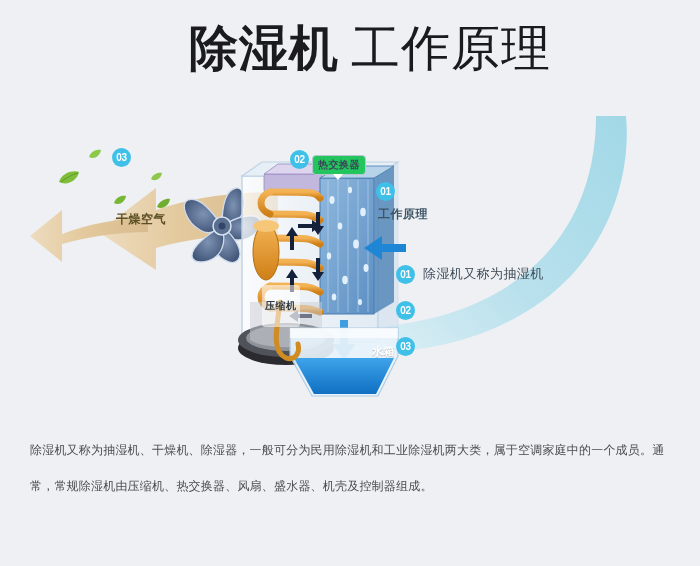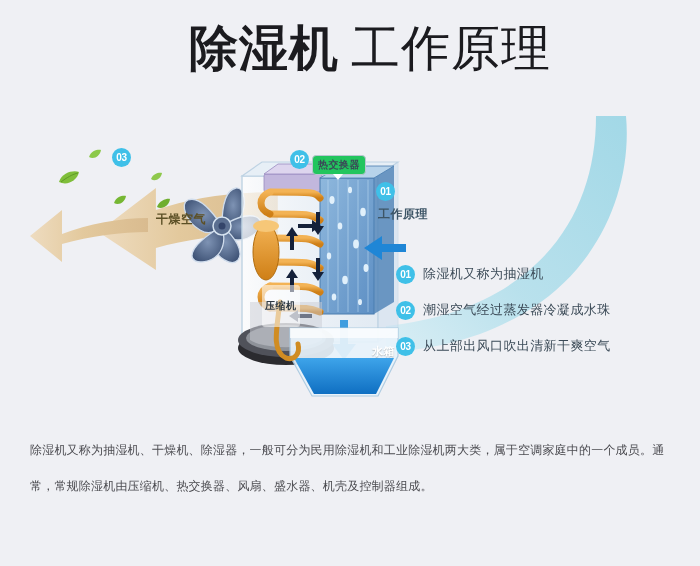--- a/index.html
+++ b/index.html
@@ -137,21 +137,20 @@
     z-index: 9;
     text-shadow: 0 1px 1px rgba(0,0,0,.25);
     margin-left: 48px;
   }
   #label-dry-air {
     left: 116px;
     top: 101px;
     color: #5c5026;
     font-size: 12px;
     z-index: 6;
-    margin-left: 40px;
   }
   #label-humid-air {
     left: 378px;
     top: 96px;
     color: #3d5566;
     font-size: 12px;
     z-index: 6;
   }
 
   
@@ -415,23 +414,21 @@
   <div class="badge" id="badge-ill-01">01</div>
 </div>
 
 <div id="legend">
   <div class="legend-row">
     <span class="legend-badge">01</span>
     <span class="legend-text">除湿机又称为抽湿机</span>
   </div>
   <div class="legend-row">
     <span class="legend-badge">02</span>
-    <span class="legend-text">潮湿空气经过蒸发器冷凝成水珠</span>
   </div>
   <div class="legend-row">
     <span class="legend-badge">03</span>
-    <span class="legend-text">从上部出风口吹出清新干爽空气</span>
   </div>
 </div>
 
 <div id="body-copy">
   <p class="para">除湿机又称为抽湿机、干燥机、除湿器，一般可分为民用除湿机和工业除湿机两大类，属于空调家庭中的一个成员。通常，常规除湿机由压缩机、热交换器、风扇、盛水器、机壳及控制器组成。</p>
 </div>
 
 </body></html>

